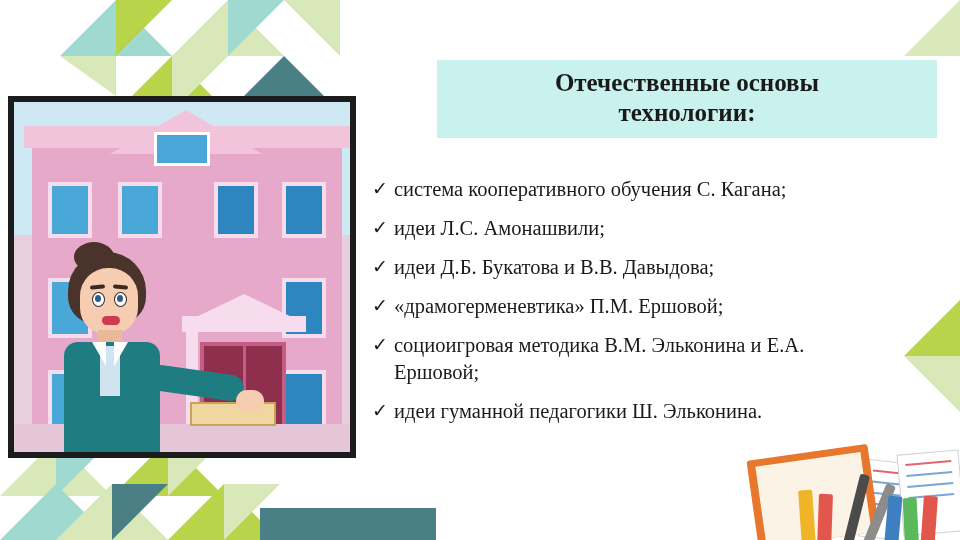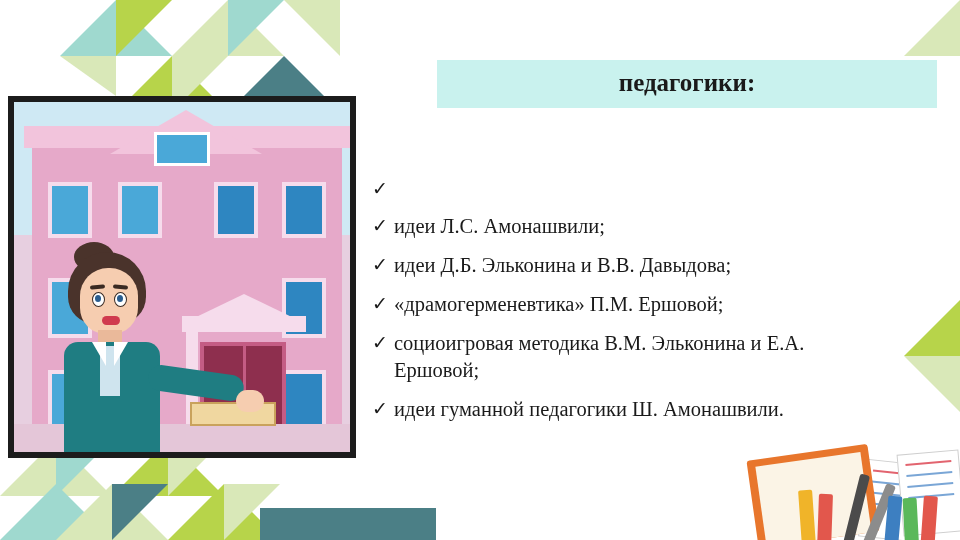--- a/index.html
+++ b/index.html
@@ -373,46 +373,48 @@
       <div class="fig fig-body"></div>
       <div class="fig fig-shirt"></div>
       <div class="fig fig-collar-l"></div>
       <div class="fig fig-collar-r"></div>
       <div class="fig fig-arm"></div>
       <div class="fig fig-hand"></div>
     </div>
   </div>
 
   <div class="title-box">
-    <div class="title-text">педагогики:</div>
+    <div class="title-text">Отечественные основы</div>
+    <div class="title-text">технологии:</div>
   </div>
 
   <div class="bullets">
     <div class="bullet-row">
       <span class="check">✓</span>
+      <span class="bullet-text">система кооперативного обучения С. Кагана;</span>
     </div>
     <div class="bullet-row">
       <span class="check">✓</span>
       <span class="bullet-text">идеи Л.С. Амонашвили;</span>
     </div>
     <div class="bullet-row">
       <span class="check">✓</span>
-      <span class="bullet-text">идеи Д.Б. Эльконина и В.В. Давыдова;</span>
+      <span class="bullet-text">идеи Д.Б. Букатова и В.В. Давыдова;</span>
     </div>
     <div class="bullet-row">
       <span class="check">✓</span>
       <span class="bullet-text">«драмогерменевтика» П.М. Ершовой;</span>
     </div>
     <div class="bullet-row">
       <span class="check">✓</span>
       <span class="bullet-text">социоигровая методика В.М. Эльконина и Е.А. Ершовой;</span>
     </div>
     <div class="bullet-row">
       <span class="check">✓</span>
-      <span class="bullet-text">идеи гуманной педагогики Ш. Амонашвили.</span>
+      <span class="bullet-text">идеи гуманной педагогики Ш. Эльконина.</span>
     </div>
   </div>
 
   <div class="stat sheet" style="left:862px;top:462px;width:66px;height:78px;transform:rotate(6deg);">
     <div class="rule"></div>
     <div class="rule blue"></div>
     <div class="rule blue"></div>
     <div class="rule blue"></div>
   </div>
   <div class="stat sheet" style="left:900px;top:452px;width:62px;height:82px;transform:rotate(-5deg);">

